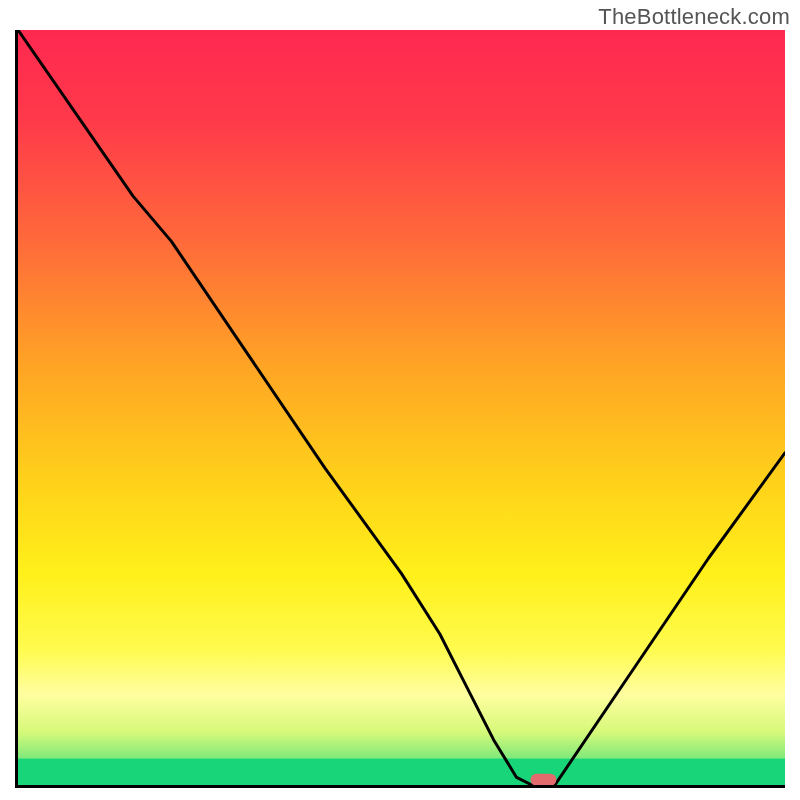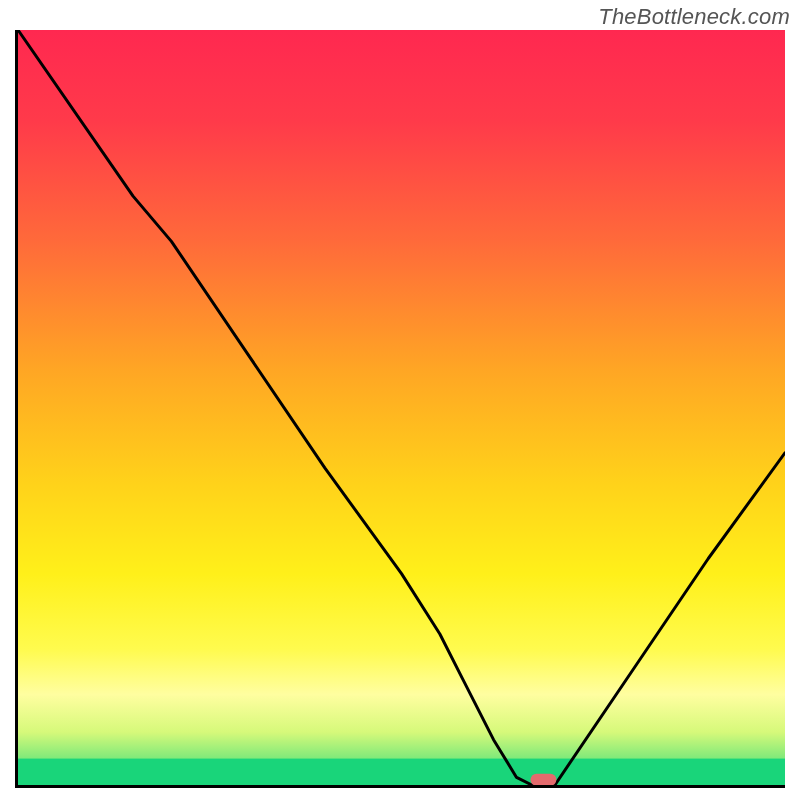--- a/index.html
+++ b/index.html
@@ -7,21 +7,20 @@
     padding: 0;
     width: 800px;
     height: 800px;
     background: #ffffff;
     font-family: Arial, Helvetica, sans-serif;
   }
   .canvas {
     position: relative;
     width: 800px;
     height: 608px;
-    font-style: italic;
   }
   .watermark {
     position: absolute;
     top: 4px;
     right: 10px;
     font-size: 22px;
     font-weight: 500;
     color: #555555;
     letter-spacing: 0.2px;
   }

